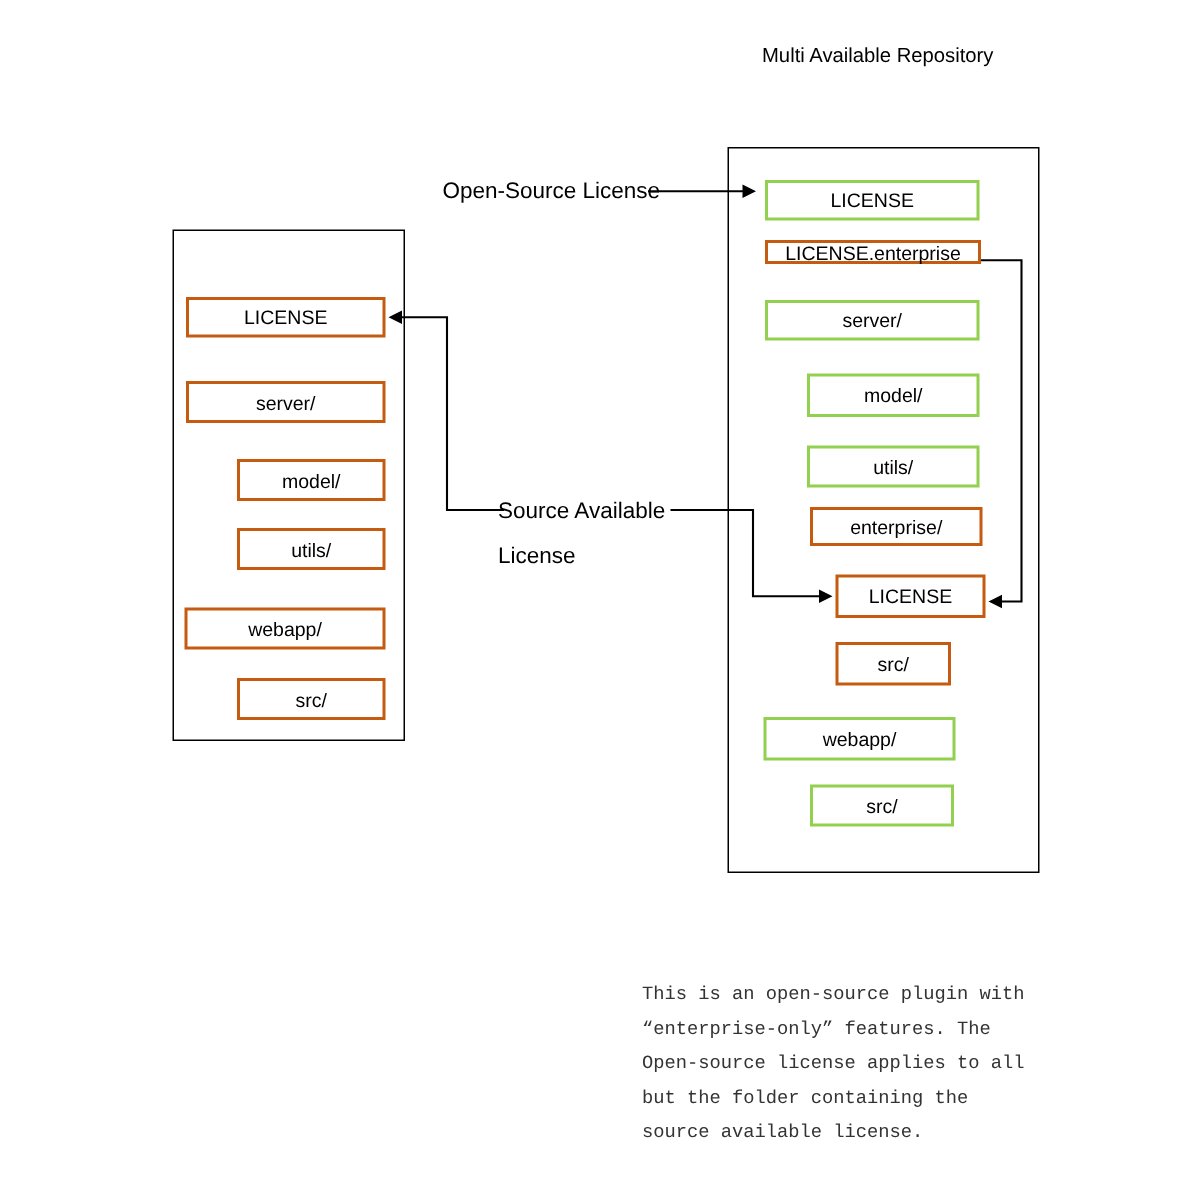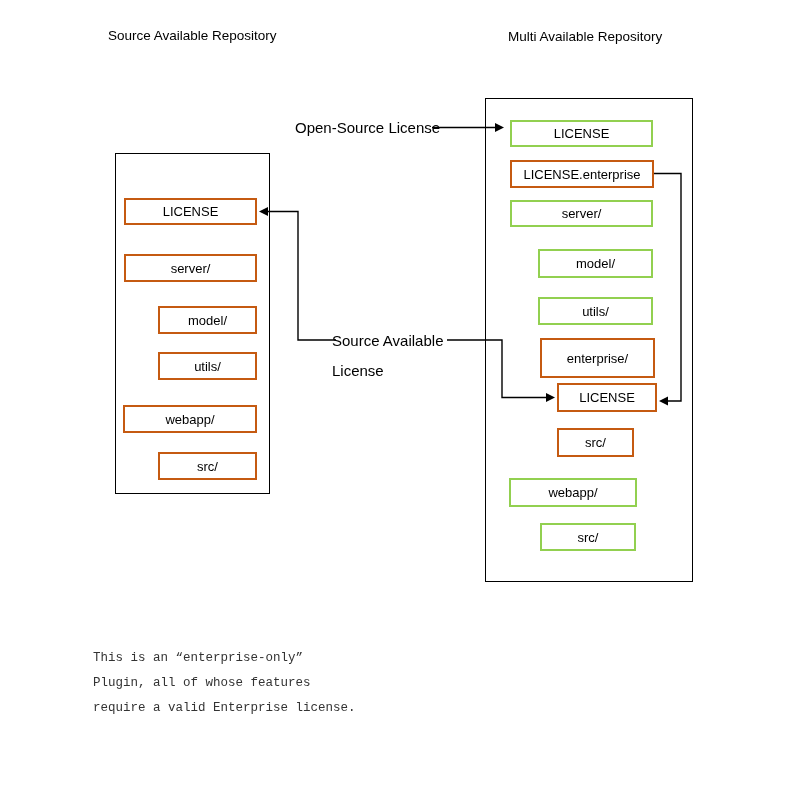--- a/index.html
+++ b/index.html
@@ -79,40 +79,39 @@
   svg.connectors polygon{
     fill:var(--connector);
     stroke:none;
   }
 </style>
 </head>
 <body>
 
 <div class="canvas">
 
-  <div class="repo-title" style="left:108px;top:28px;">Source Available Repository</div>
   <div class="repo-title" style="left:508px;top:29px;">Multi Available Repository</div>
 
   <div class="repo-outline" style="left:115px;top:153px;width:155px;height:341px;"></div>
 
   <div class="box orange" style="left:124px;top:198px;width:133px;height:27px;">LICENSE</div>
   <div class="box orange" style="left:124px;top:254px;width:133px;height:28px;">server/</div>
   <div class="box orange" style="left:158px;top:306px;width:99px;height:28px;">model/</div>
   <div class="box orange" style="left:158px;top:352px;width:99px;height:28px;">utils/</div>
   <div class="box orange" style="left:123px;top:405px;width:134px;height:28px;">webapp/</div>
   <div class="box orange" style="left:158px;top:452px;width:99px;height:28px;">src/</div>
 
   <div class="repo-outline" style="left:485px;top:98px;width:208px;height:484px;"></div>
 
   <div class="box green" style="left:510px;top:120px;width:143px;height:27px;">LICENSE</div>
-  <div class="box orange" style="left:510px;top:160px;width:144px;height:28px;">LICENSE.enterprise</div>
+  <div class="box orange" style="left:510px;top:160px;width:144px;height:16px;">LICENSE.enterprise</div>
   <div class="box green" style="left:510px;top:200px;width:143px;height:27px;">server/</div>
   <div class="box green" style="left:538px;top:249px;width:115px;height:29px;">model/</div>
   <div class="box green" style="left:538px;top:297px;width:115px;height:28px;">utils/</div>
-  <div class="box orange" style="left:540px;top:338px;width:115px;height:40px;">enterprise/</div>
+  <div class="box orange" style="left:540px;top:338px;width:115px;height:26px;">enterprise/</div>
   <div class="box orange" style="left:557px;top:383px;width:100px;height:29px;">LICENSE</div>
   <div class="box orange" style="left:557px;top:428px;width:77px;height:29px;">src/</div>
   <div class="box green" style="left:509px;top:478px;width:128px;height:29px;">webapp/</div>
   <div class="box green" style="left:540px;top:523px;width:96px;height:28px;">src/</div>
 
   <svg class="connectors" viewBox="0 0 788 801" xmlns="http://www.w3.org/2000/svg">
 
     <g>
       <line x1="432" y1="127.5" x2="496" y2="127.5"></line>
       <polygon points="504,127.5 495,123 495,132"></polygon>
@@ -134,20 +133,22 @@
     </g>
   </svg>
 
   <div class="arrow-label" style="left:295px;top:120px;">Open-Source License</div>
 
   <div class="arrow-label center" style="left:332px;top:326px;width:120px;">
     <div class="lbl-line">Source Available</div>
     <div class="lbl-line">License</div>
   </div>
 
-  <div class="note left-note" style="left:93px;top:646px;">
-    <div class="note-line">This is an “enterprise-only”</div>
-    <div class="note-line">Plugin, all of whose features</div>
-    <div class="note-line">require a valid Enterprise license.</div>
+
+  <div class="note right-note" style="left:428px;top:652px;">
+    <div class="note-line">This is an open-source plugin with</div>
+    <div class="note-line">“enterprise-only” features. The</div>
+    <div class="note-line">Open-source license applies to all</div>
+    <div class="note-line">but the folder containing the</div>
+    <div class="note-line">source available license.</div>
   </div>
-
 
 </div>
 
 </body></html>

